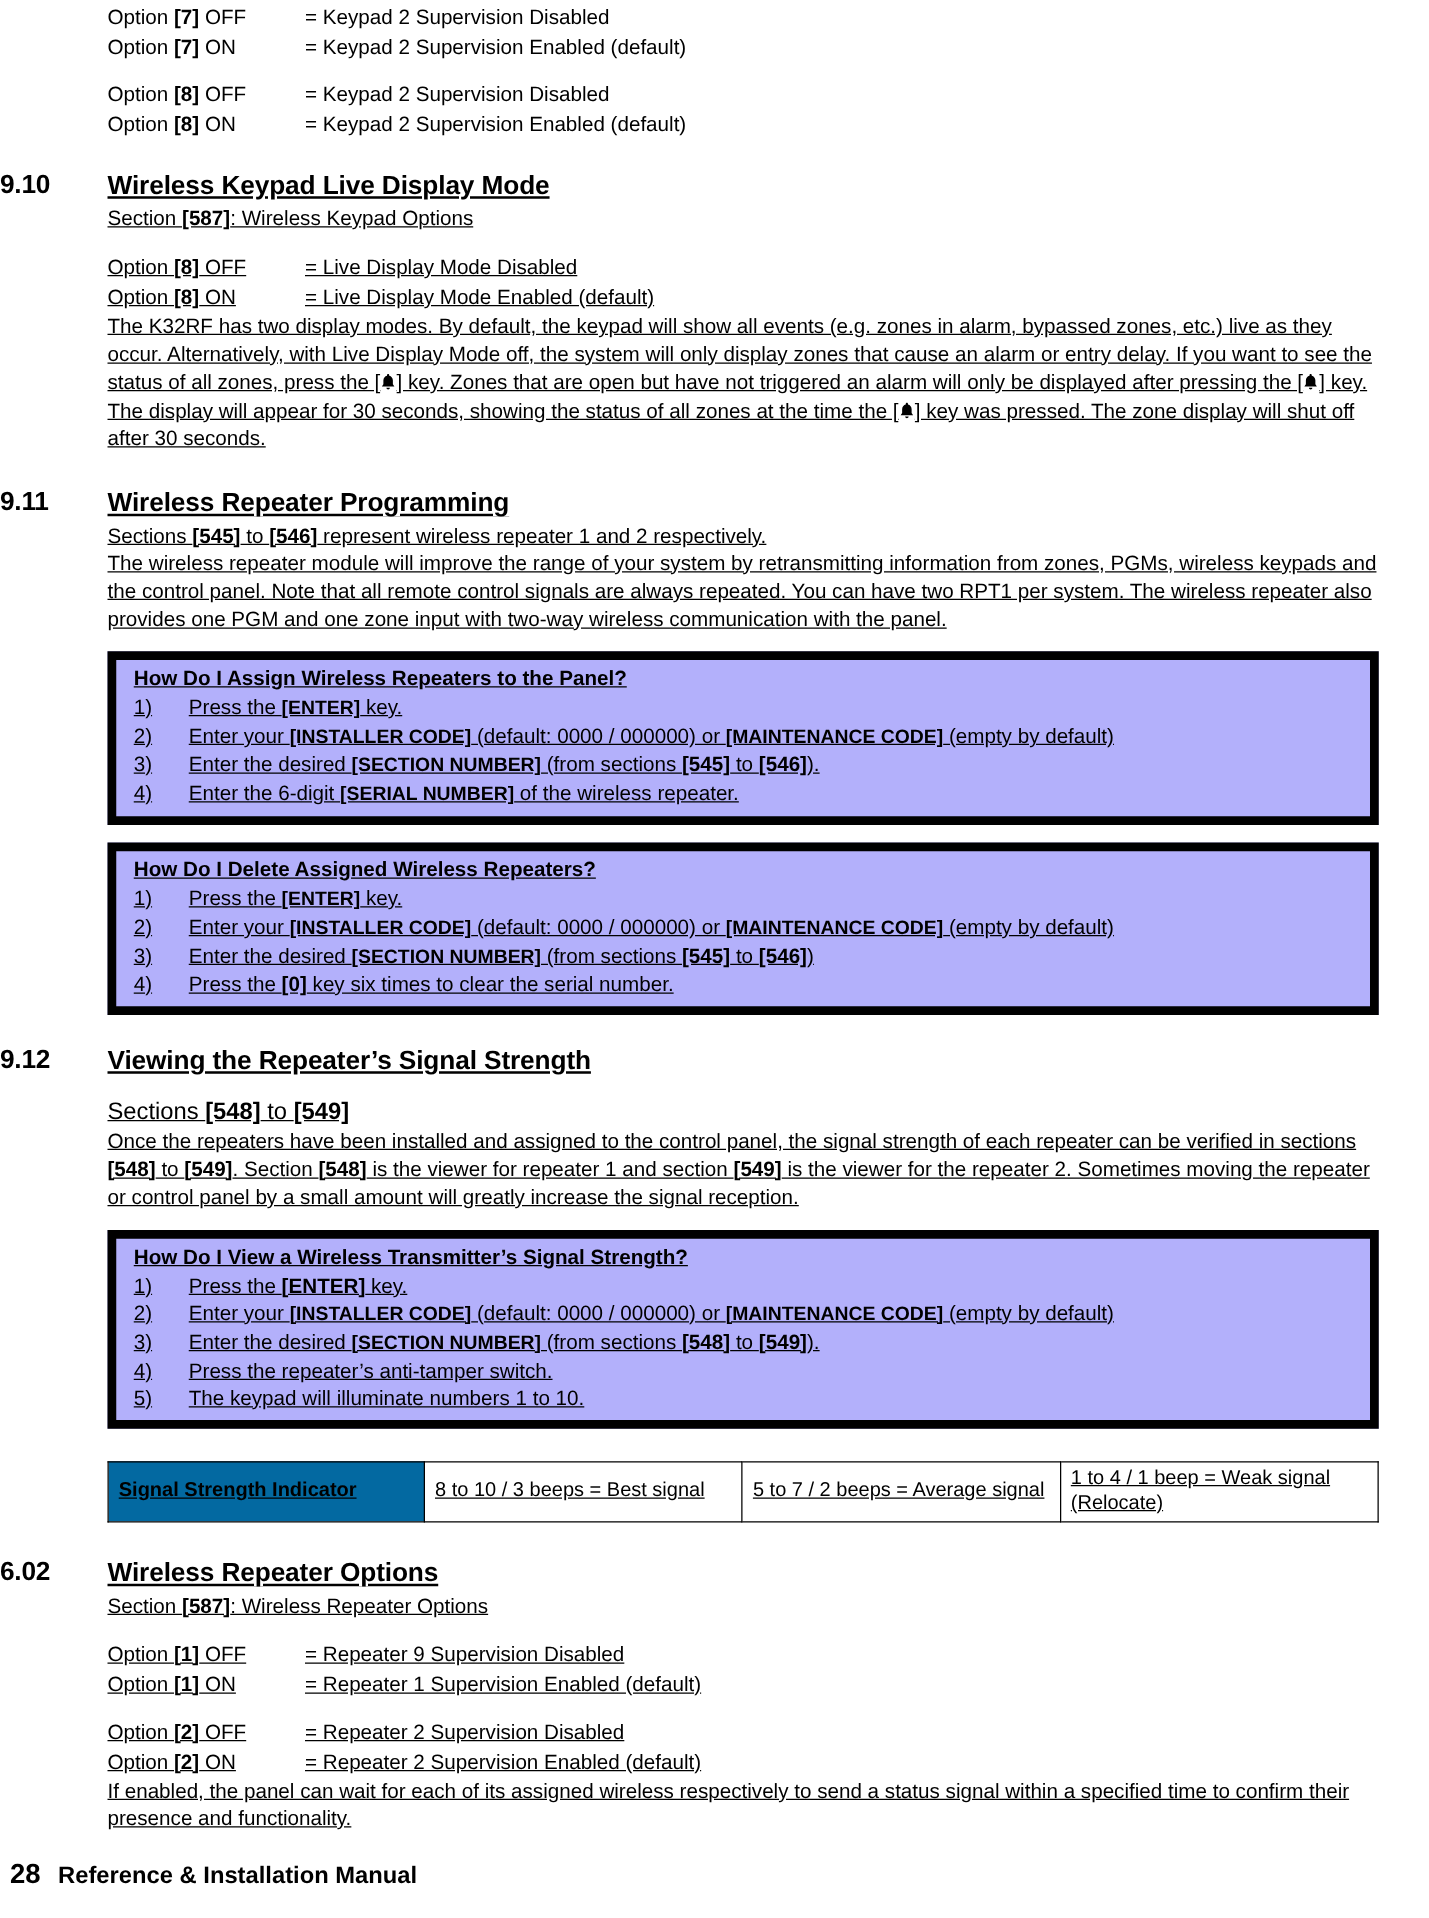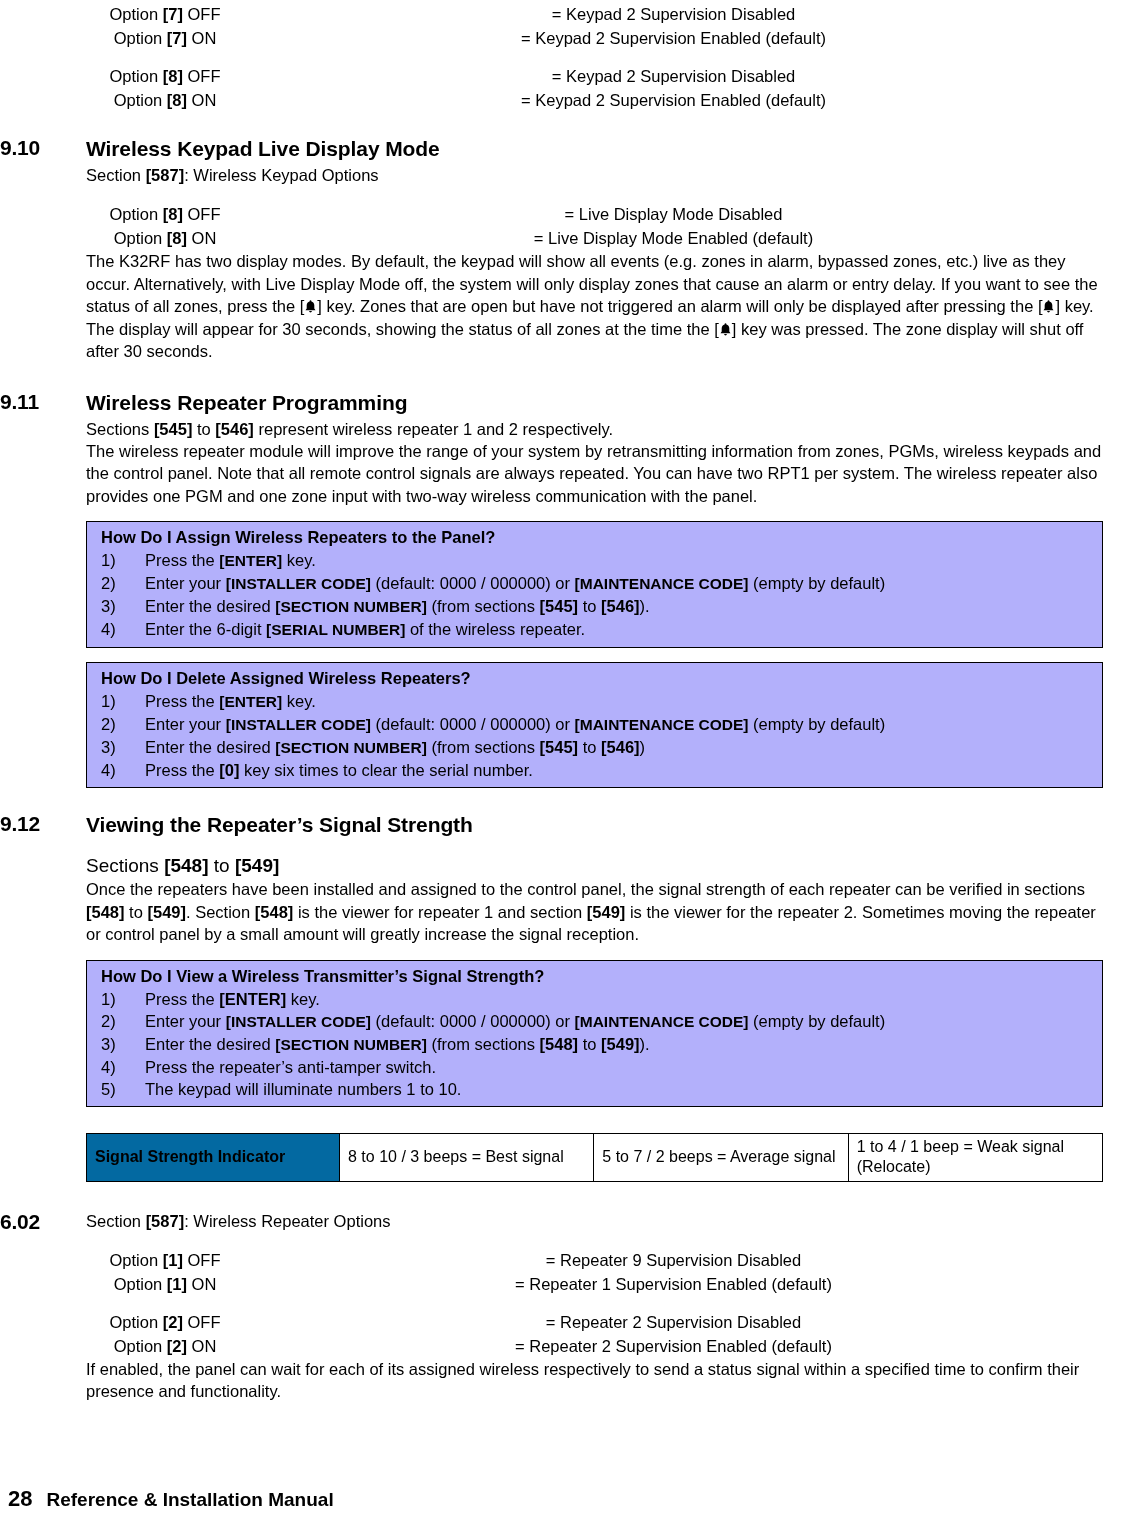--- a/index.html
+++ b/index.html
@@ -27,37 +27,37 @@
     left: 86px;
     right: 40px;
     top: 0;
   }
   
   .opt-row {
     display: flex;
     font-size: 16.5px;
     line-height: 24px;
     white-space: nowrap;
-    text-align: center;
   }
   .opt-left {
     width: 158px;
     flex: 0 0 158px;
   }
   .opt-right {
     flex: 1 1 auto;
   }
   b { font-weight: bold; }
 
   .gap-sm { height: 14px; }
 
   
   .sec {
     position: relative;
     margin-top: 0;
+    text-decoration: underline;
   }
   .sec-num {
     position: absolute;
     left: -86px;
     top: 0;
     font-size: 21px;
     font-weight: bold;
     letter-spacing: -0.2px;
   }
   .sec-title {
@@ -83,21 +83,21 @@
     font-size: 16.5px;
     line-height: 22.5px;
     margin: 0;
     text-align: left;
   }
   .para-block { margin-top: 16px; }
 
   
   .procbox {
     background: #b3b0fb;
-    border: 1px solid #000000;
+    border: 7px solid #000000;
     margin-top: 14px;
     padding: 4px 6px 6px 14px;
     box-sizing: border-box;
   }
   .procbox-title {
     font-size: 16.5px;
     font-weight: bold;
     line-height: 22px;
     margin-bottom: 1px;
   }
@@ -307,20 +307,21 @@
           <td>8 to 10 / 3 beeps = Best signal</td>
           <td>5 to 7 / 2 beeps = Average signal</td>
           <td>1 to 4 / 1 beep = Weak signal (Relocate)</td>
         </tr>
       </tbody>
         </table>
     </div>
 
     <div class="sec" style="margin-top:28px;">
       <div class="sec-num">6.02</div>
+      <h2 class="sec-title">Wireless Repeater Options</h2>
       <div class="sec-sub">
         <span>Section </span><b>[587]</b><span>: Wireless Repeater Options</span>
       </div>
       <div style="height:16px;"></div>
       <div class="opt-row">
         <span class="opt-left"><span>Option </span><b>[1]</b><span> OFF</span></span>
         <span class="opt-right">= Repeater 9 Supervision Disabled</span>
       </div>
       <div class="opt-row">
         <span class="opt-left"><span>Option </span><b>[1]</b><span> ON</span></span>

